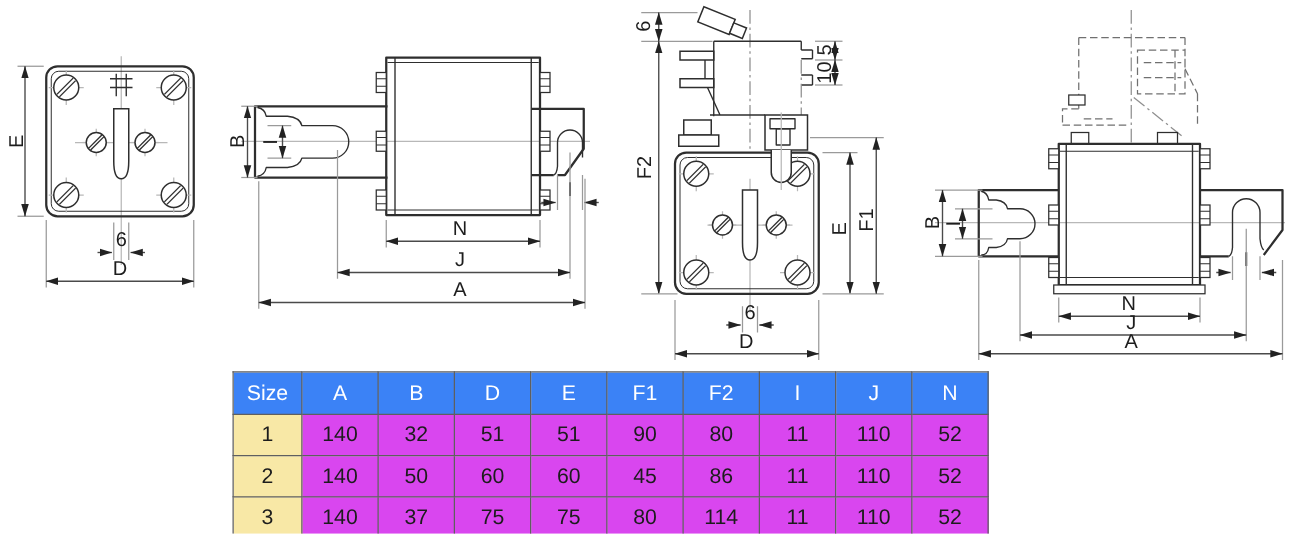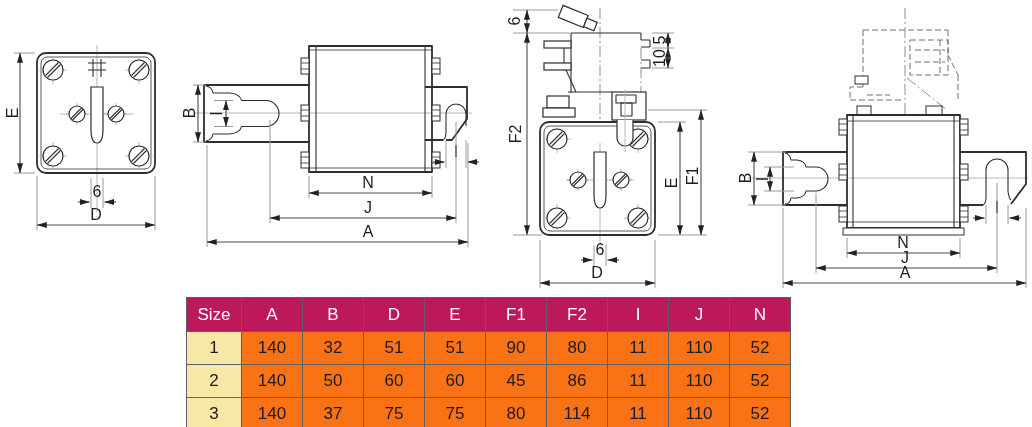--- a/index.html
+++ b/index.html
@@ -18,23 +18,23 @@
   .dim{stroke:#4a4a4a;stroke-width:1.1;fill:none;marker-start:url(#ar);marker-end:url(#ar)}
   .dime{stroke:#4a4a4a;stroke-width:1.1;fill:none;marker-end:url(#ar)}
   .dd{stroke:#707070;stroke-width:1;fill:none;stroke-dasharray:6 3}
   .cd{stroke:#8f8f8f;stroke-width:1;fill:none;stroke-dasharray:11 3 2 3}
   .lbl{font:16px "Liberation Sans",sans-serif;fill:#1d1d1d;text-anchor:middle}
   
   #dimtable{position:absolute;left:186px;top:297px;border-collapse:collapse;
             font-family:"Liberation Sans",sans-serif;font-size:17px;color:#1c1c1c;}
   #dimtable td,#dimtable th{border:1.6px solid #5f5f5f;text-align:center;padding:0;
             height:32px;font-weight:normal;}
-  #dimtable th{background:#be185d;color:#ffffff;width:60px;height:33px;}
+  #dimtable th{background:#3b82f6;color:#ffffff;width:60px;height:33px;}
   #dimtable th.sizecol{width:54px;}
-  #dimtable td{background:#f97316;width:60px;}
+  #dimtable td{background:#d946ef;width:60px;}
   #dimtable td.sizecol{background:#f8e8a6;width:54px;}
 </style>
 </head>
 <body>
 
 <div id="stage">
 
 <svg width="1032" height="295" viewBox="0 0 1032 295">
   <defs>
     <marker id="ar" viewBox="0 0 9 6" refX="8.4" refY="3" markerWidth="9.5" markerHeight="7" orient="auto-start-reverse">

